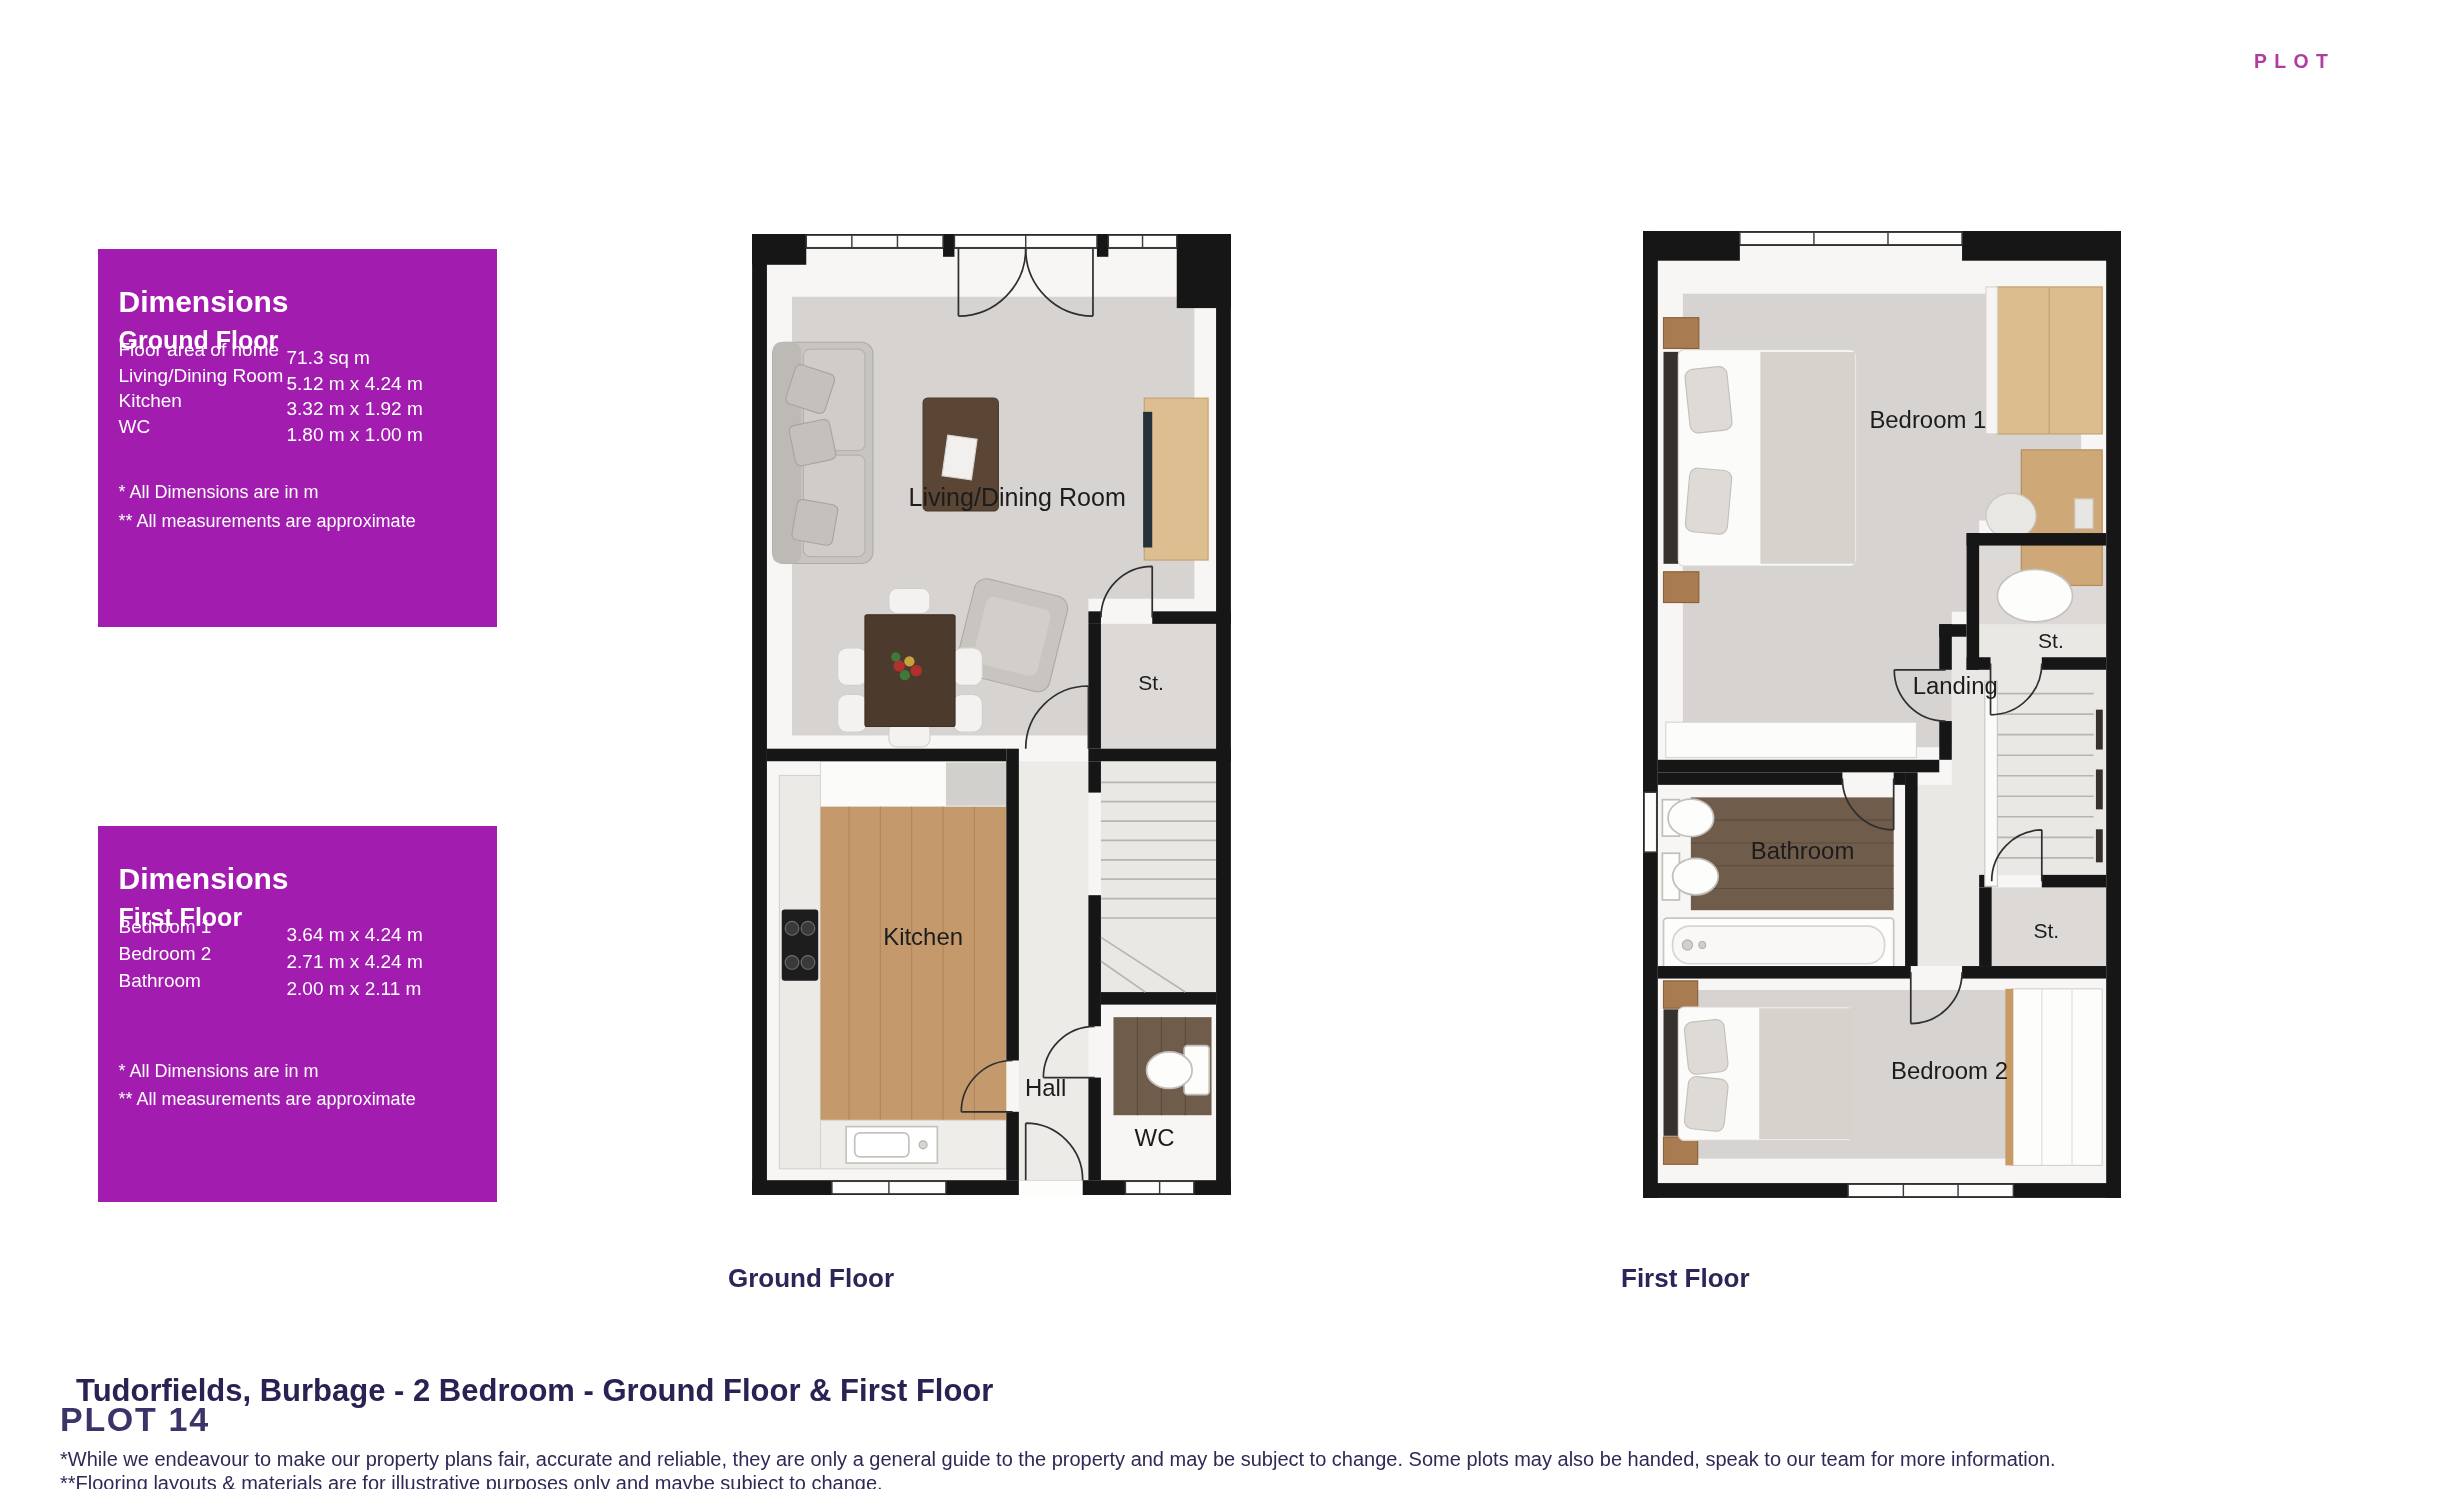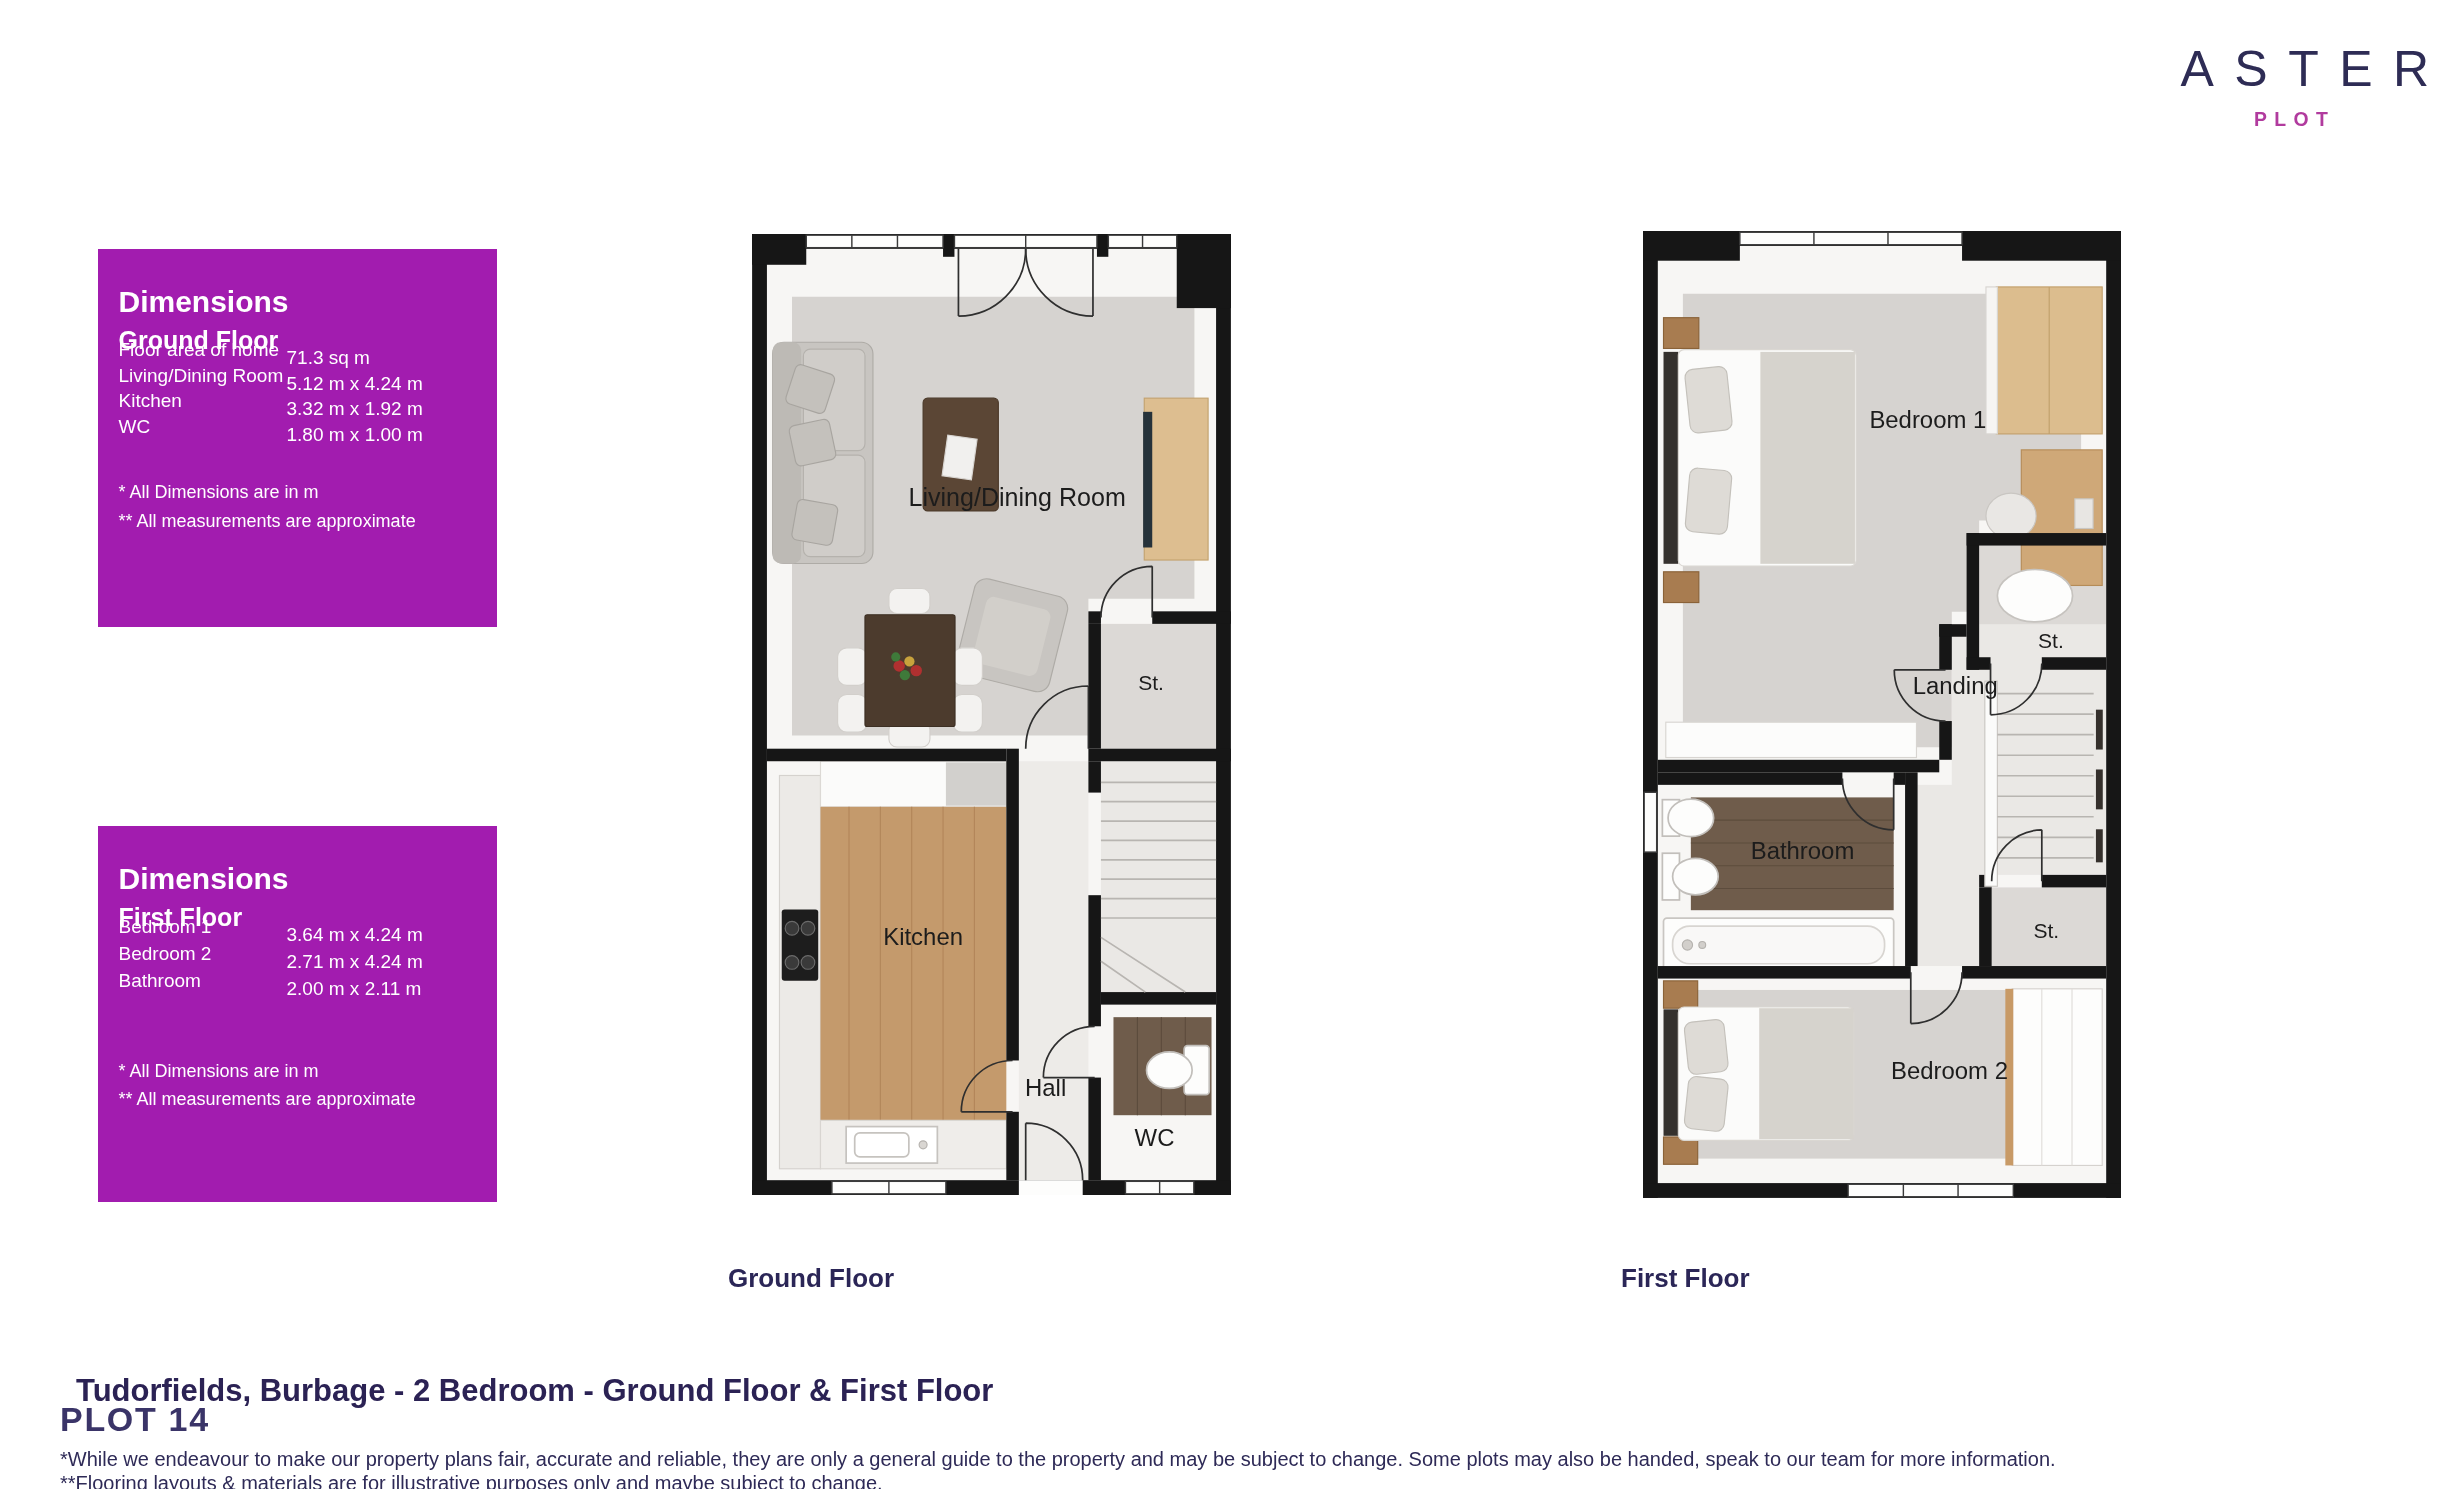--- a/index.html
+++ b/index.html
@@ -37,21 +37,20 @@
   #footer-title{position:absolute;left:60px;top:1357px;font-size:31px;font-weight:700;color:#2b2254;}
   #footer-plot{position:absolute;left:60px;top:1400px;font-size:34px;font-weight:700;letter-spacing:1.7px;color:#3a3468;}
   .disc{position:absolute;left:60px;font-size:20px;color:#2e2a57;}
   #disc1{top:1448px;}
   #disc2{top:1472px;}
 </style>
 </head>
 <body>
 
 <header id="logo">
-  <div class="brand">ASTER</div>
   <div class="sub">PLOT</div>
 </header>
 
 <section class="panel" id="panel-ground">
   <h2 class="ptitle">Dimensions</h2>
   <h3 class="psub">Ground Floor</h3>
   <div class="row" style="top:90px">
     <span>Floor area of home</span>
     <span class="val">71.3 sq m</span>
   </div>

